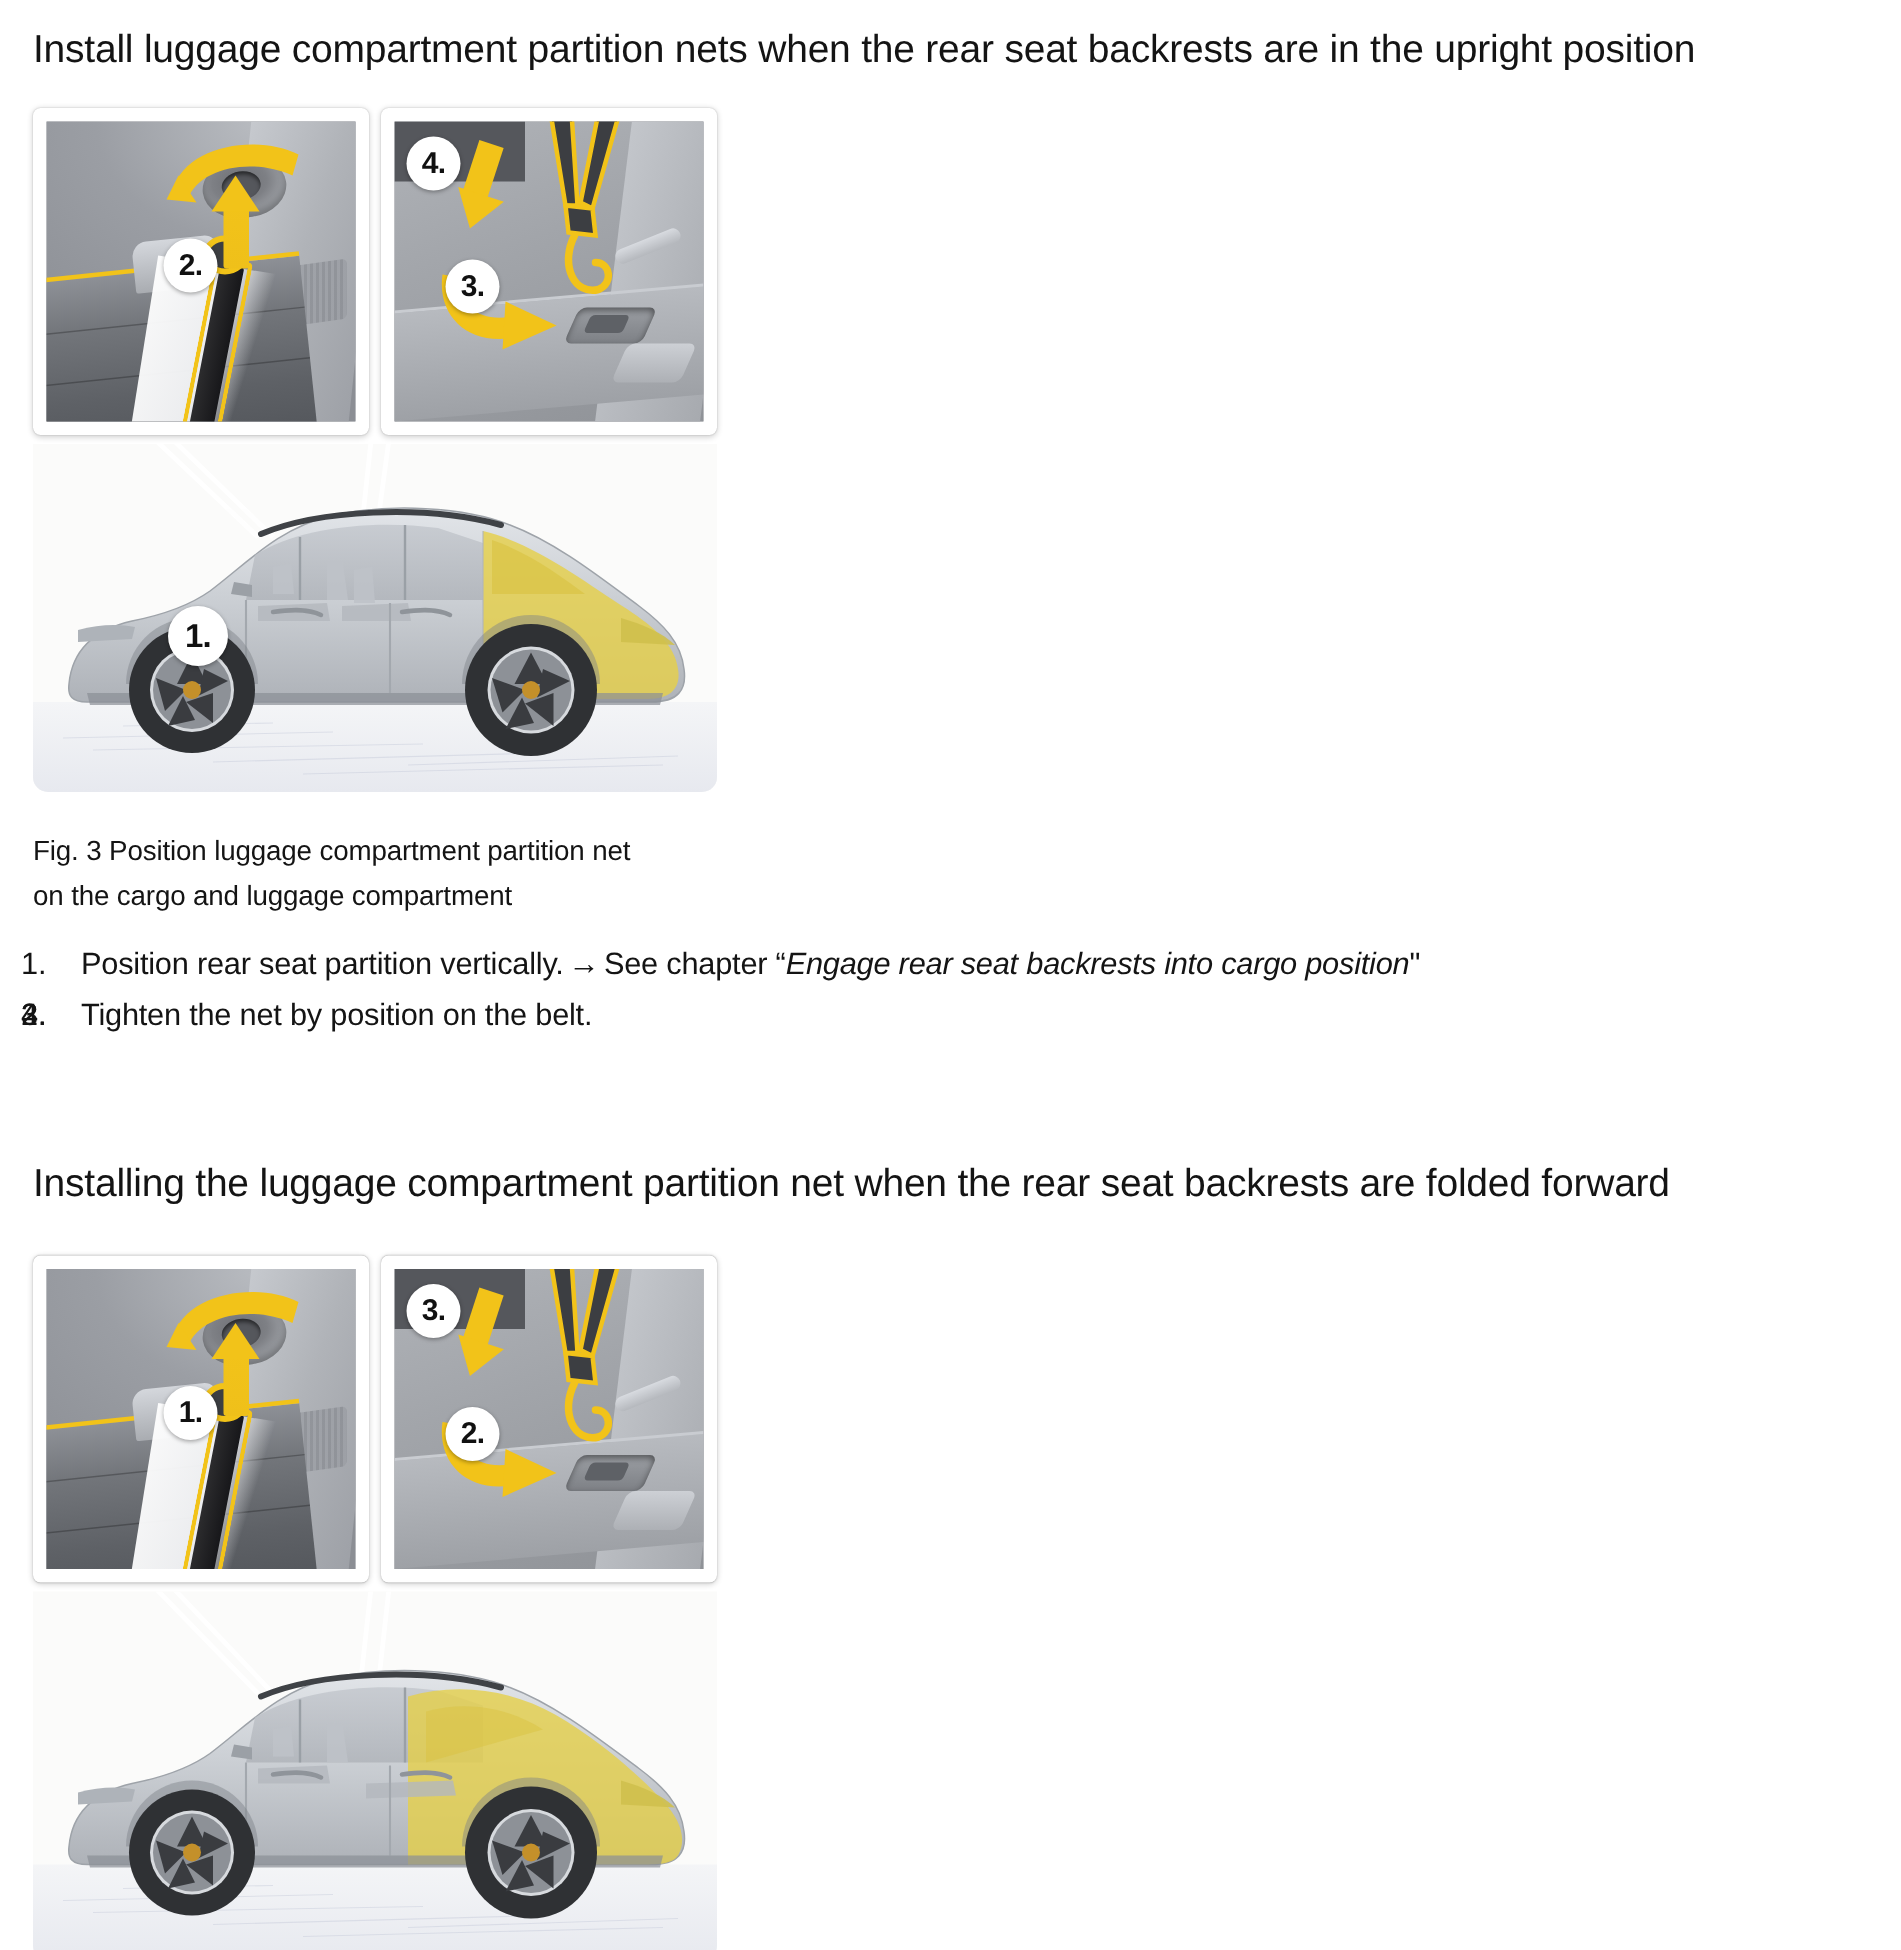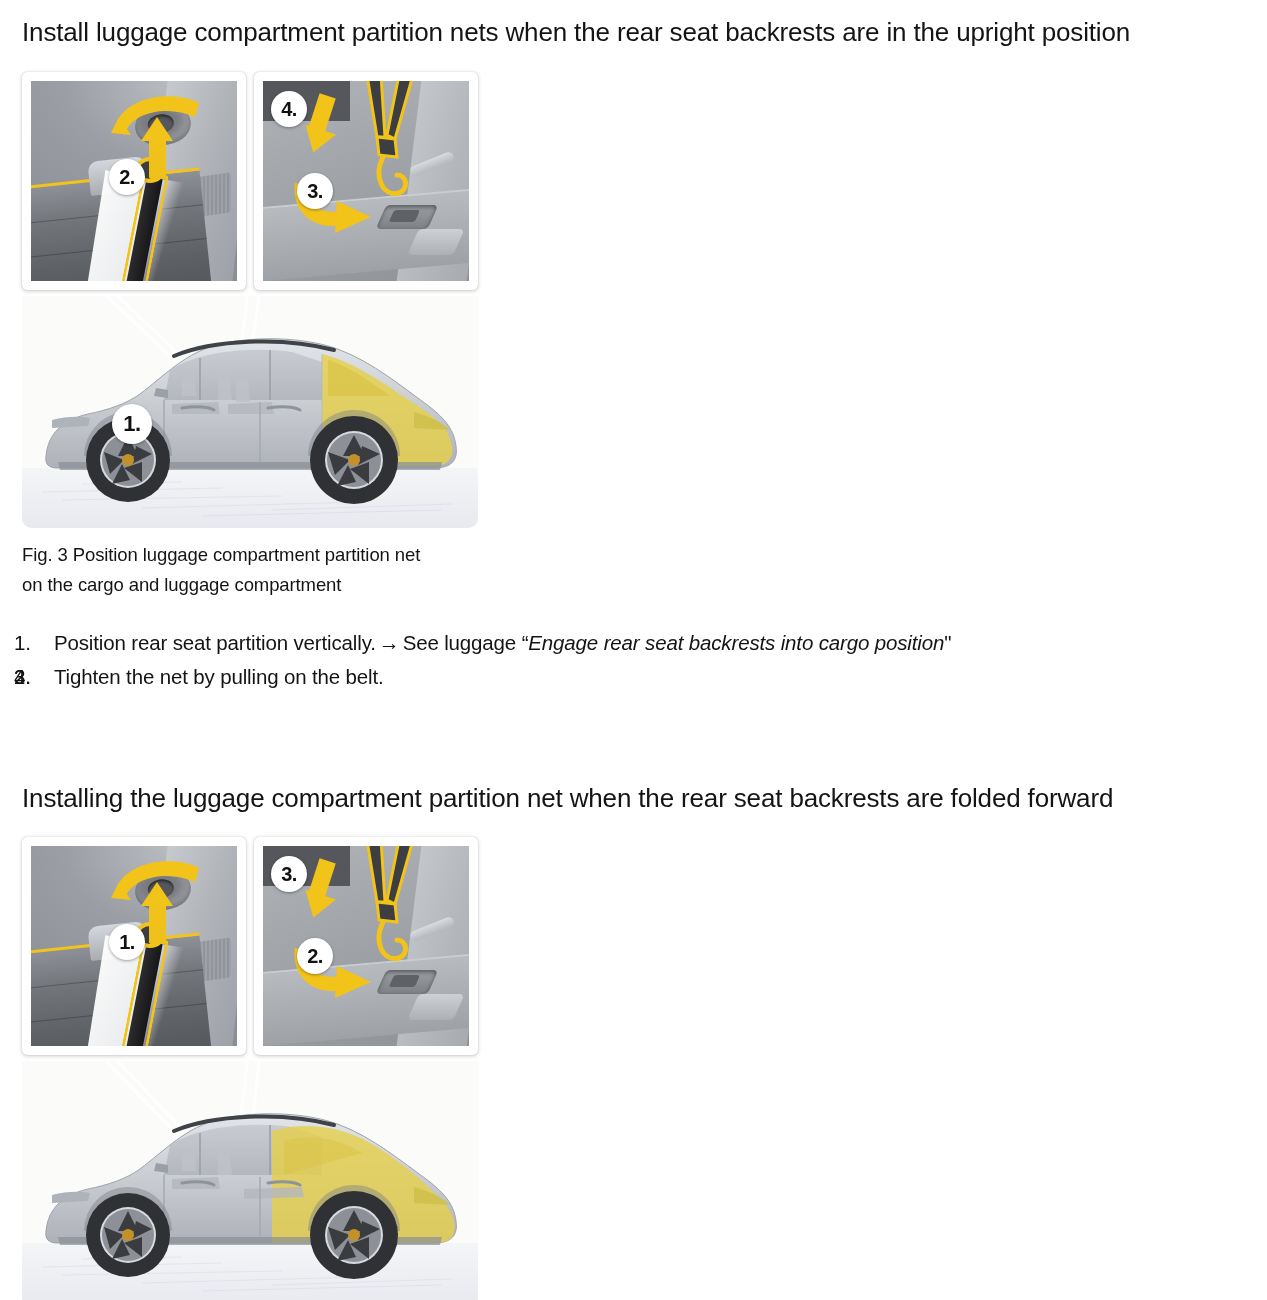--- a/index.html
+++ b/index.html
@@ -23,21 +23,21 @@
     position: absolute;
     left: 22px;
     font-size: 26px;
     line-height: 28px;
     font-weight: 400;
     letter-spacing: -0.15px;
     color: #141414;
     white-space: nowrap;
   }
   #heading-upright { top: 18px; }
-  #heading-folded  { top: 774px; margin-top: 10px; }
+  #heading-folded  { top: 774px; }
 
   
   .figure-block {
     position: absolute;
     left: 22px;
     width: 456px;
   }
   #figure-1 { top: 72px; }
   #figure-2 { top: 837px; }
 
@@ -229,20 +229,21 @@
   .car-svg { position:absolute; left:0; top:0; }
 
   
   .caption {
     position: absolute;
     left: 22px;
     font-size: 18.5px;
     line-height: 30px;
     color: #141414;
     letter-spacing: -0.1px;
+    margin-top: 12px;
   }
   #caption-1 { top: 540px; width: 470px; }
 
   
   .steps {
     position: absolute;
     left: 14px;
     top: 626px;
     width: 1250px;
     list-style: none;
@@ -447,30 +448,30 @@
   </div>
 </div>
 
 <div class="caption" id="caption-1">
   <div>Fig. 3 Position luggage compartment partition net</div>
   <div>on the cargo and luggage compartment</div>
 </div>
 
 <ol class="steps">
   <li>
-    <span class="num">1.</span><span>Position rear seat partition vertically.</span><span class="arrow-glyph">→</span><span>See luggage “</span><em>Engage rear seat backrests into cargo position</em><span>"</span>
+    <span class="num">1.</span><span>Position rear seat partition vertically.</span><span class="arrow-glyph">→</span><span>See chapter “</span><em>Engage rear seat backrests into cargo position</em><span>"</span>
   </li>
   <li>
     <span class="num">2.</span>
   </li>
   <li>
     <span class="num">3.</span>
   </li>
   <li>
-    <span class="num">4.</span><span>Tighten the net by pulling on the belt.</span>
+    <span class="num">4.</span><span>Tighten the net by position on the belt.</span>
   </li>
 </ol>
 
 <div class="section-heading" id="heading-folded">Installing the luggage compartment partition net when the rear seat backrests are folded forward</div>
 
 <div class="figure-block" id="figure-2">
 
   <div class="detail-row">
 
     <div class="detail-panel">

